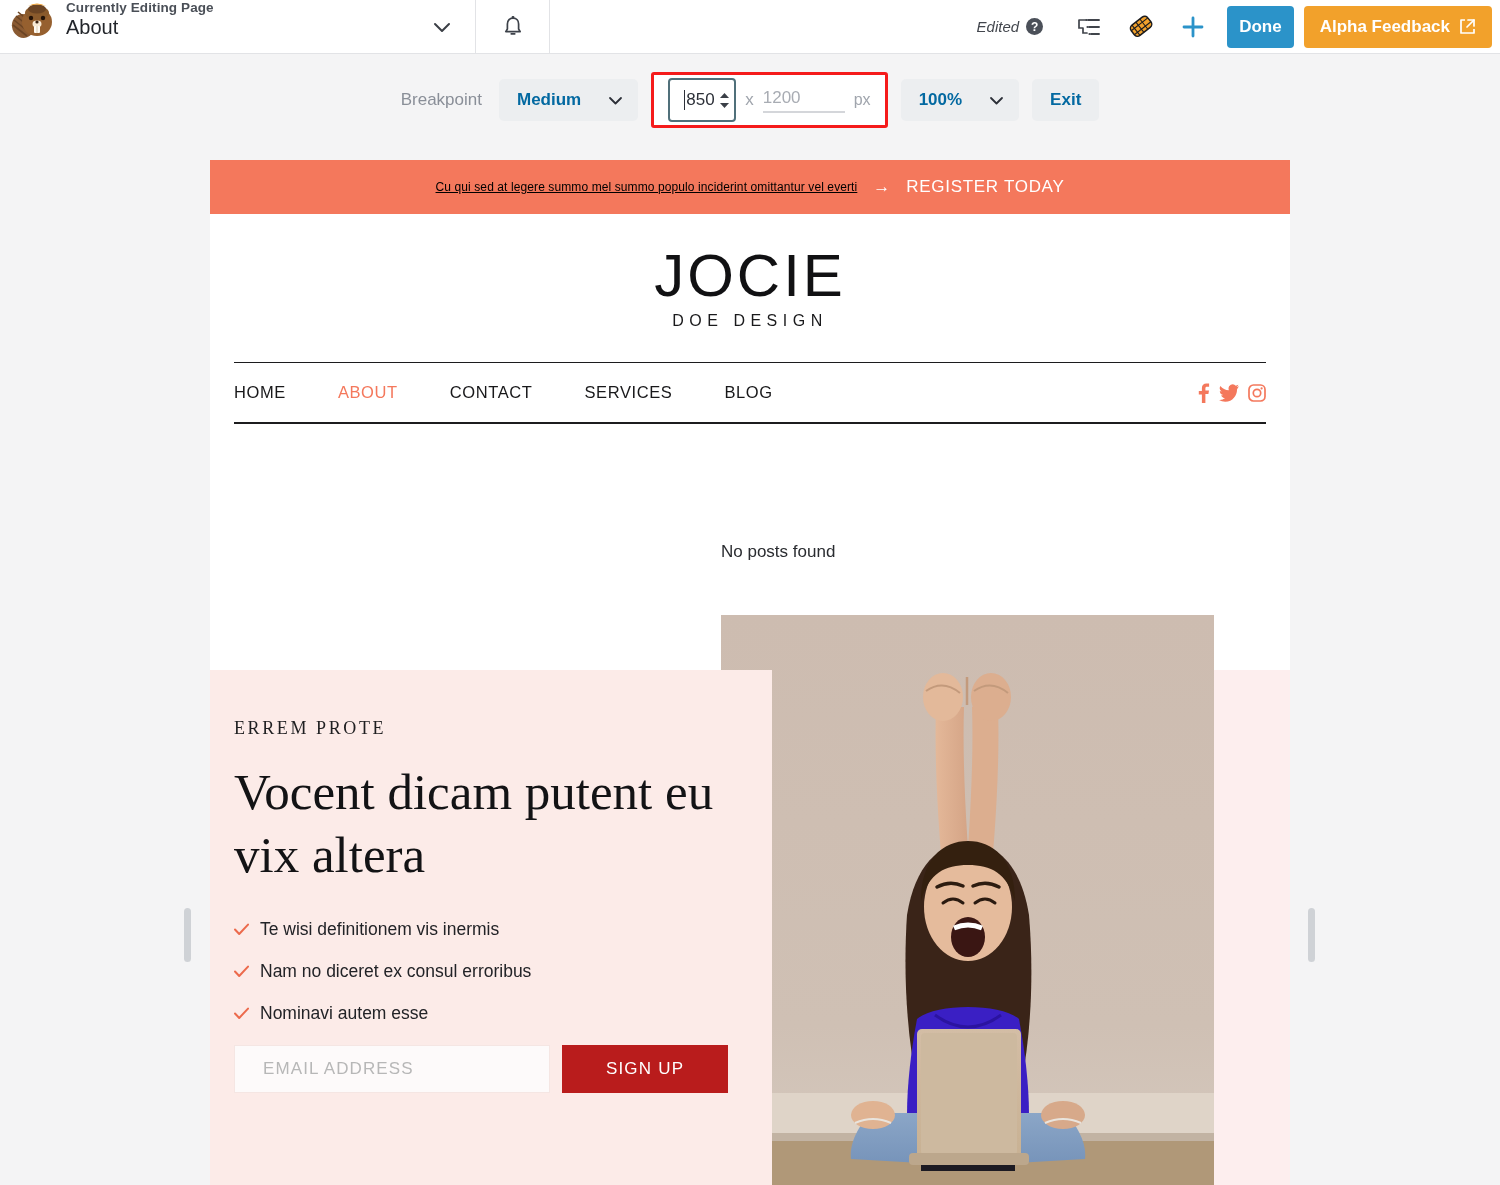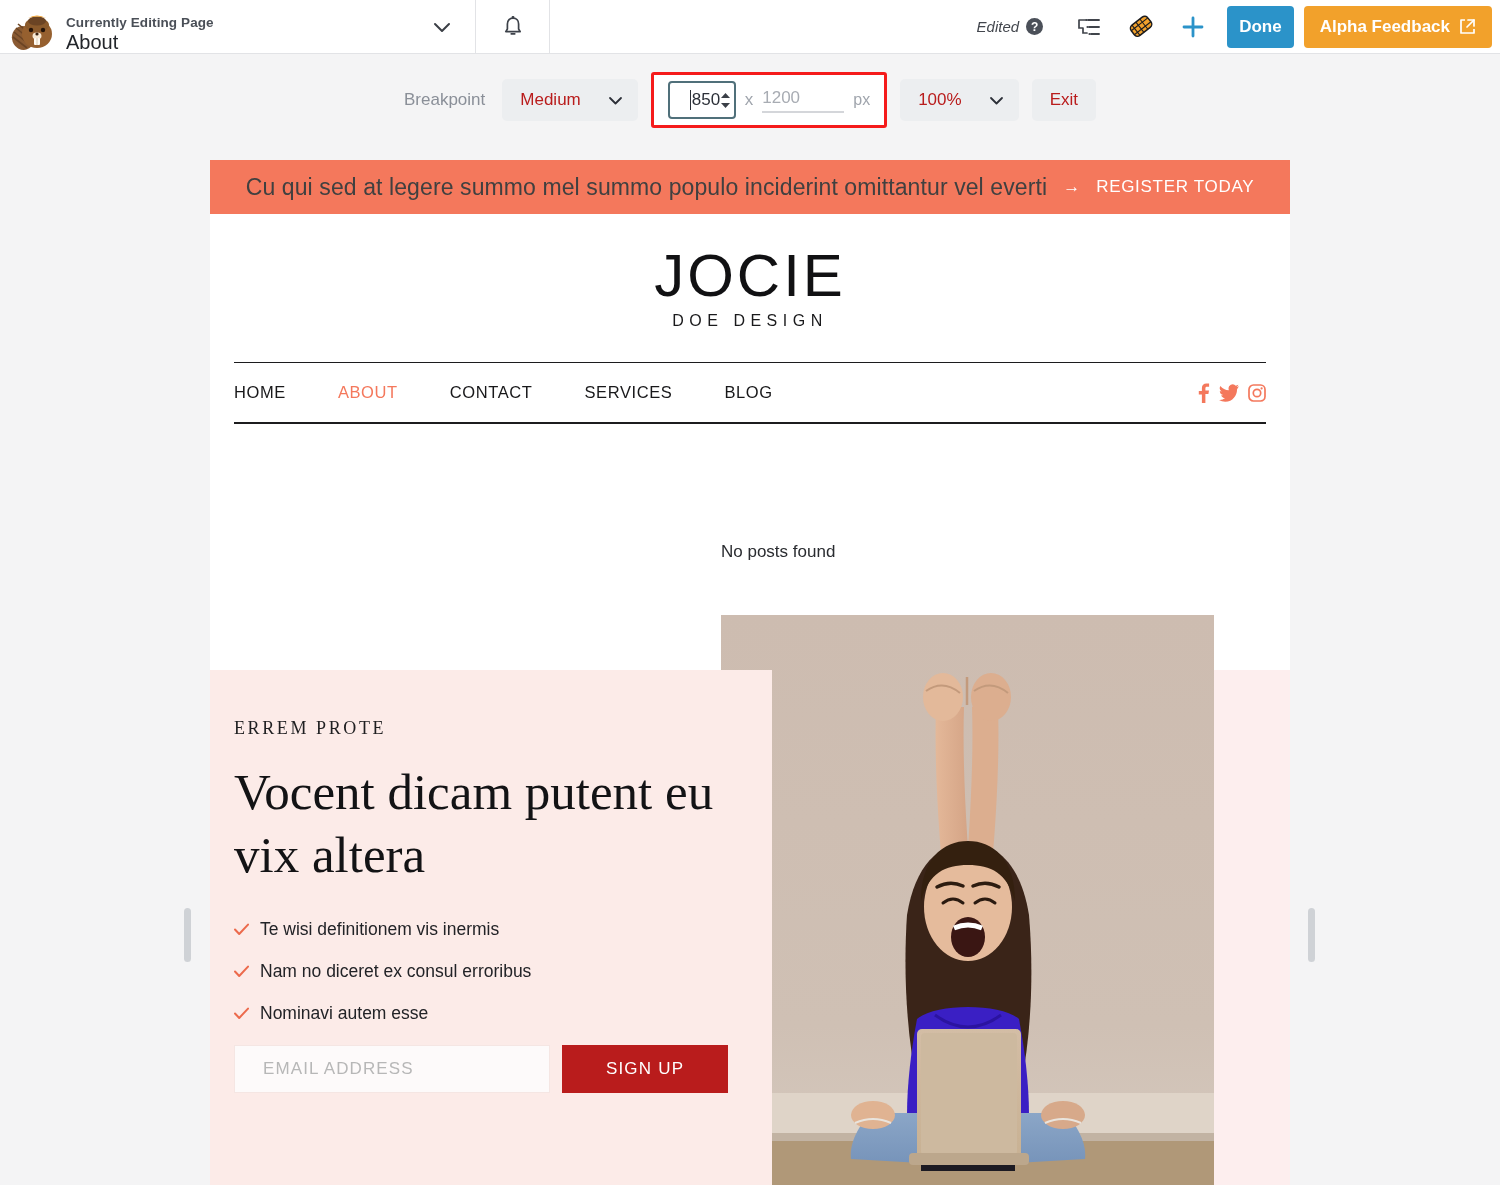--- a/index.html
+++ b/index.html
@@ -13,21 +13,21 @@
   
   .topbar {
     position: absolute; top: 0; left: 0;
     width: 1500px; height: 54px;
     background: #ffffff;
     border-bottom: 1px solid #e2e3e6;
     display: flex; align-items: center;
   }
   .page-selector {
     width: 476px; height: 54px;
-    display: flex; align-items: flex-end;
+    display: flex; align-items: flex-start;
     padding-left: 10px;
     border-right: 1px solid #e2e3e6;
     position: relative;
   }
   .beaver-logo { width: 46px; height: 42px; flex: 0 0 46px; }
   .page-meta { margin-left: 10px; line-height: 1.12; }
   .page-eyebrow {
     font-size: 13.5px; color: #4a4f57; font-weight: 600;
     letter-spacing: .1px;
   }
@@ -89,34 +89,34 @@
   }
   .bp-label {
     font-size: 17px; color: #8a8f98; margin-right: 16px;
   }
   .pill {
     background: #eceef0; border-radius: 5px;
     height: 42px; display: flex; align-items: center;
     padding: 0 14px 0 18px; gap: 26px;
     cursor: pointer;
   }
-  .pill-text { font-size: 17px; color: #b91c1c; }
+  .pill-text { font-size: 17px; color: #0369a1; font-weight: bold; }
   .size-box {
     margin-left: 12px;
     border: 3px solid #f51b1b;
     border-radius: 3px;
     height: 56px; display: flex; align-items: center;
     padding: 0 14px; gap: 9px;
     background: #fff;
   }
   .num-input {
-    width: 68px; height: 38px;
+    width: 68px; height: 44px;
     border: 2px solid #50707a; border-radius: 4px;
     background: #fff; display: flex; align-items: center;
-    padding: 0 4px 0 20px;
+    padding: 0 4px 0 14px;
   }
   .num-input .val {
     font-size: 17px; color: #2c3038; flex: 1;
     border-left: 1px solid #2c3038;
     padding-left: 1px;
   }
   .spinner { display: flex; flex-direction: column; gap: 3px; }
   .times { font-size: 17px; color: #a0a5ad; }
   .ghost-input {
     width: 82px; border-bottom: 2px solid #d4d6da;
@@ -144,21 +144,21 @@
   .grip.right { left: 1308px; }
 
   
   .announce {
     height: 54px; background: #f4785c;
     display: flex; align-items: center; justify-content: center;
     gap: 16px;
     font-family: "Liberation Sans", sans-serif;
   }
   .announce-text {
-    color: #404040; font-size: 23px; letter-spacing: .1px;
+    color: #000000; font-size: 12px; letter-spacing: .1px; text-decoration: underline;
   }
   .announce-arrow { color: #fff; font-size: 17px; font-weight: 700; }
   .announce-cta {
     color: #ffffff; font-size: 17px; letter-spacing: .7px;
     cursor: pointer;
   }
 
   
   .logo-block {
     height: 148px; display: flex; flex-direction: column;

